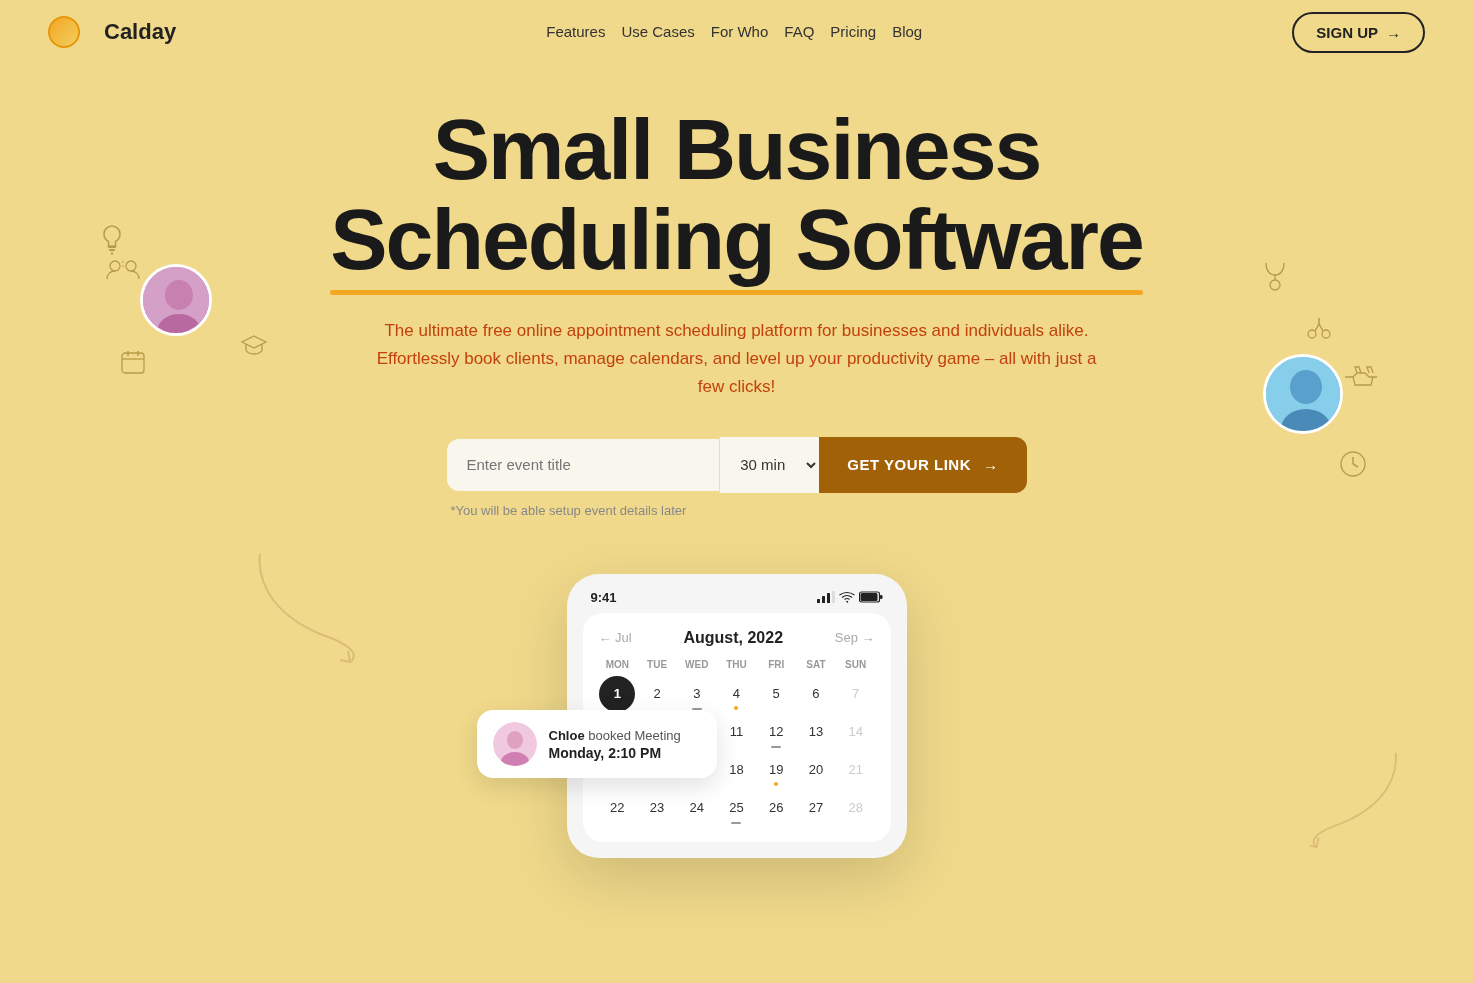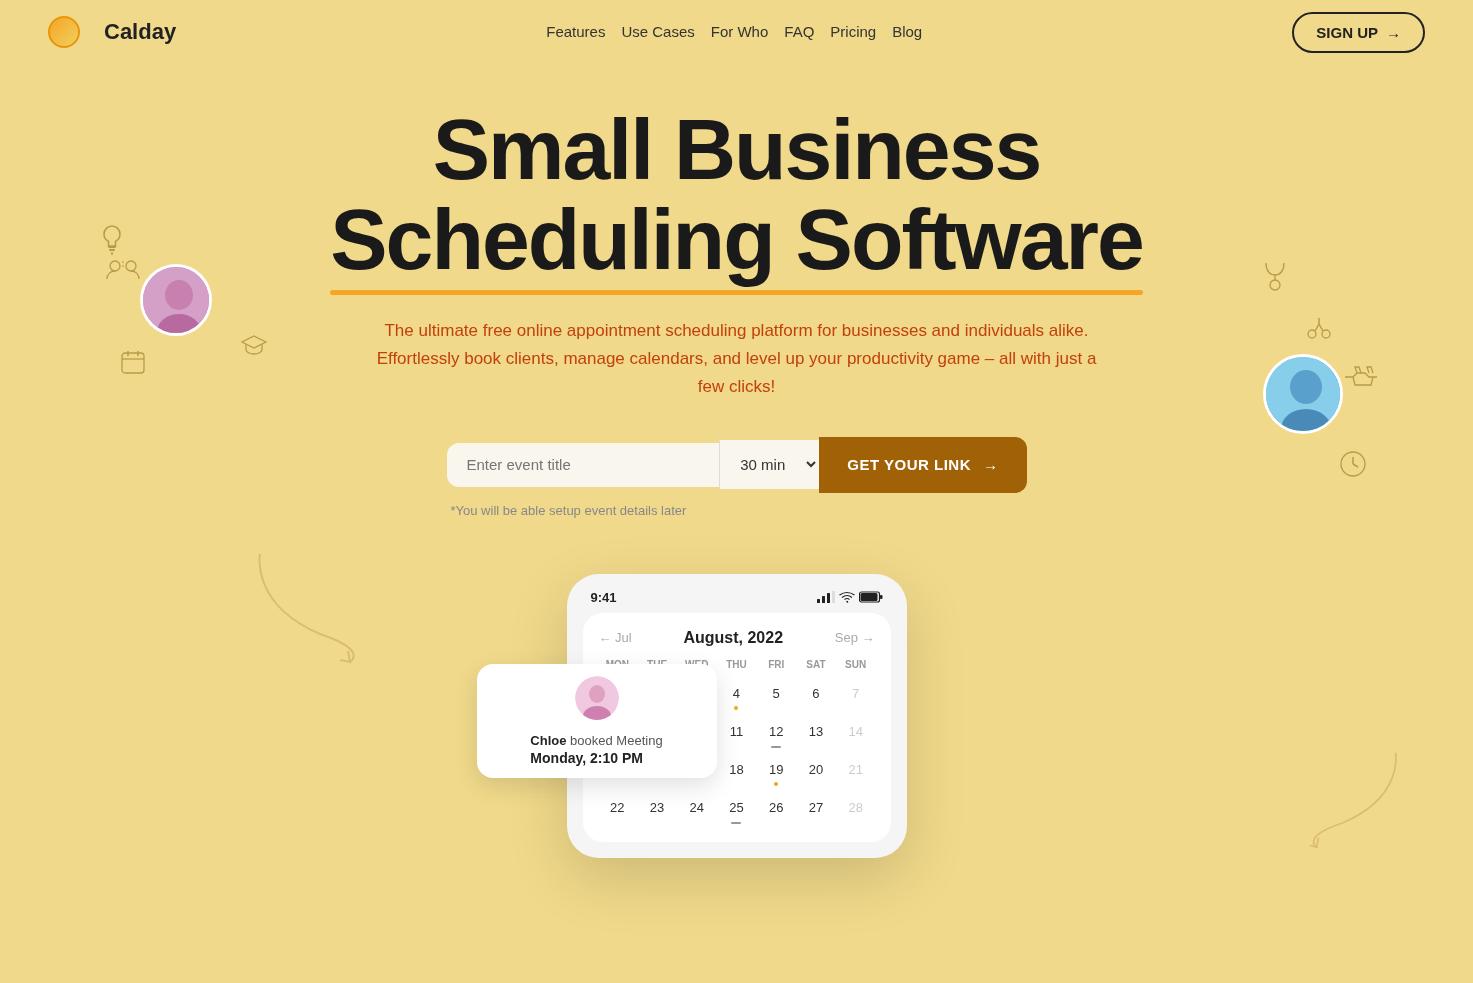--- a/index.html
+++ b/index.html
@@ -105,30 +105,30 @@
     }
     .cta-input {
       flex: 1;
       padding: 16px 20px;
       border: none;
       border-radius: 12px 0 0 12px;
       background: #f9f6ee;
       font-size: 15px;
       color: #888;
       outline: none;
-      height: 44px;
+      height: 52px;
     }
     .cta-select {
       padding: 0 16px;
       border: none;
       border-left: 1px solid #ddd;
       background: #f9f6ee;
       font-size: 15px;
       color: #333;
-      height: 49px;
+      height: 56px;
       cursor: pointer;
       outline: none;
       min-width: 100px;
     }
     .cta-btn {
       padding: 0 28px;
       height: 56px;
       background: #a16207;
       color: #fff;
       border: none;
@@ -306,21 +306,20 @@
     .notif-card {
       position: absolute;
       background: #fff;
       border-radius: 16px;
       padding: 12px 16px;
       display: flex;
       align-items: center;
       gap: 12px;
       box-shadow: 0 8px 24px rgba(0,0,0,0.12);
       min-width: 240px;
-      flex-direction: column;
     }
     .notif-left {
       left: -90px;
       bottom: 80px;
     }
     .notif-right {
       right: -120px;
       bottom: 20px;
     }
     .notif-avatar {

